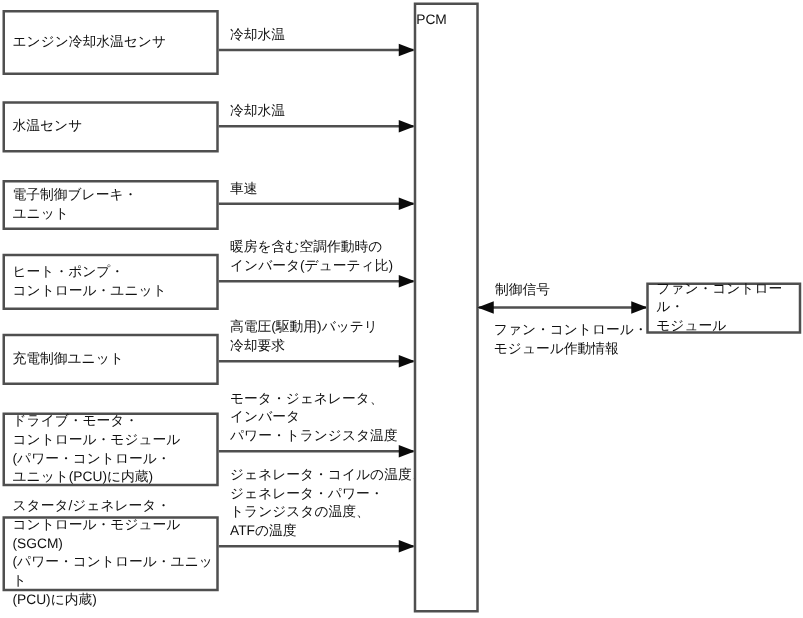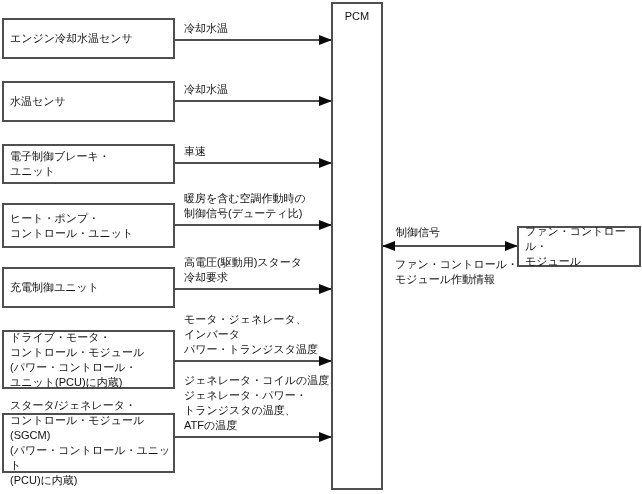--- a/index.html
+++ b/index.html
@@ -28,21 +28,21 @@
   }
   .src { left: 2px; width: 173px; }
 
   
   .pcm {
     position: absolute;
     left: 331px; top: 2px; width: 52px; height: 488px;
     border: 2px solid #4f4f4f;
     background: #ffffff;
     box-sizing: border-box;
-    text-align: center;
+    text-align: left;
     font-size: 11px;
   }
   .pcm .pcm-label { margin-top: 6px; }
 
   
   .flow { position: absolute; height: 0; }
   .flow .line {
     position: absolute; left: 0; right: 0; top: -1px;
     border-top: 2px solid #4f4f4f;
   }
@@ -72,21 +72,21 @@
   }
   .flow.out .sig { left: 13px; bottom: 6px; }
 
   .fan-box { left: 517px; top: 226px; width: 124px; height: 41px; }
 </style>
 </head>
 <body>
 
 <div class="diagram">
 
-  <div class="box src" style="top:18px;height:41px">エンジン冷却水温センサ</div>
+  <div class="box src" style="top:8px;height:52px">エンジン冷却水温センサ</div>
 
   <div class="box src" style="top:81px;height:41px">水温センサ</div>
 
   <div class="box src" style="top:144px;height:40px">電子制御ブレーキ・
 ユニット</div>
 
   <div class="box src" style="top:267px;height:41px">充電制御ユニット</div>
 
   <div class="box src" style="top:203px;height:45px">ヒート・ポンプ・
 コントロール・ユニット</div>
@@ -116,27 +116,27 @@
   <div class="flow" style="left:175px;top:163px;width:156px">
     <div class="line"></div>
     <div class="head-right"></div>
     <div class="sig">車速</div>
   </div>
 
   <div class="flow" style="left:175px;top:225px;width:156px">
     <div class="line"></div>
     <div class="head-right"></div>
     <div class="sig">暖房を含む空調作動時の
-制御信号(デューティ比)</div>
+インバータ(デューティ比)</div>
   </div>
 
   <div class="flow" style="left:175px;top:289px;width:156px">
     <div class="line"></div>
     <div class="head-right"></div>
-    <div class="sig">高電圧(駆動用)スタータ
+    <div class="sig">高電圧(駆動用)バッテリ
 冷却要求</div>
   </div>
 
   <div class="flow" style="left:175px;top:361px;width:156px">
     <div class="line"></div>
     <div class="head-right"></div>
     <div class="sig">モータ・ジェネレータ、
 インバータ
 パワー・トランジスタ温度</div>
   </div>

